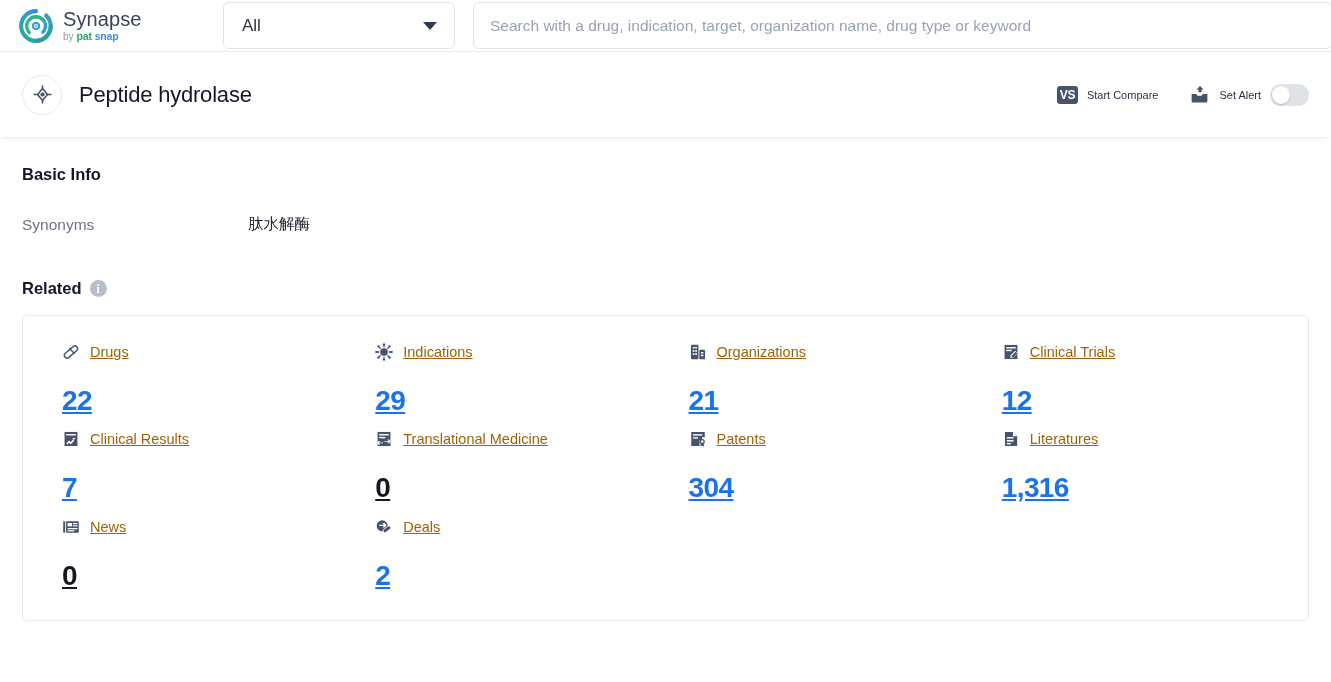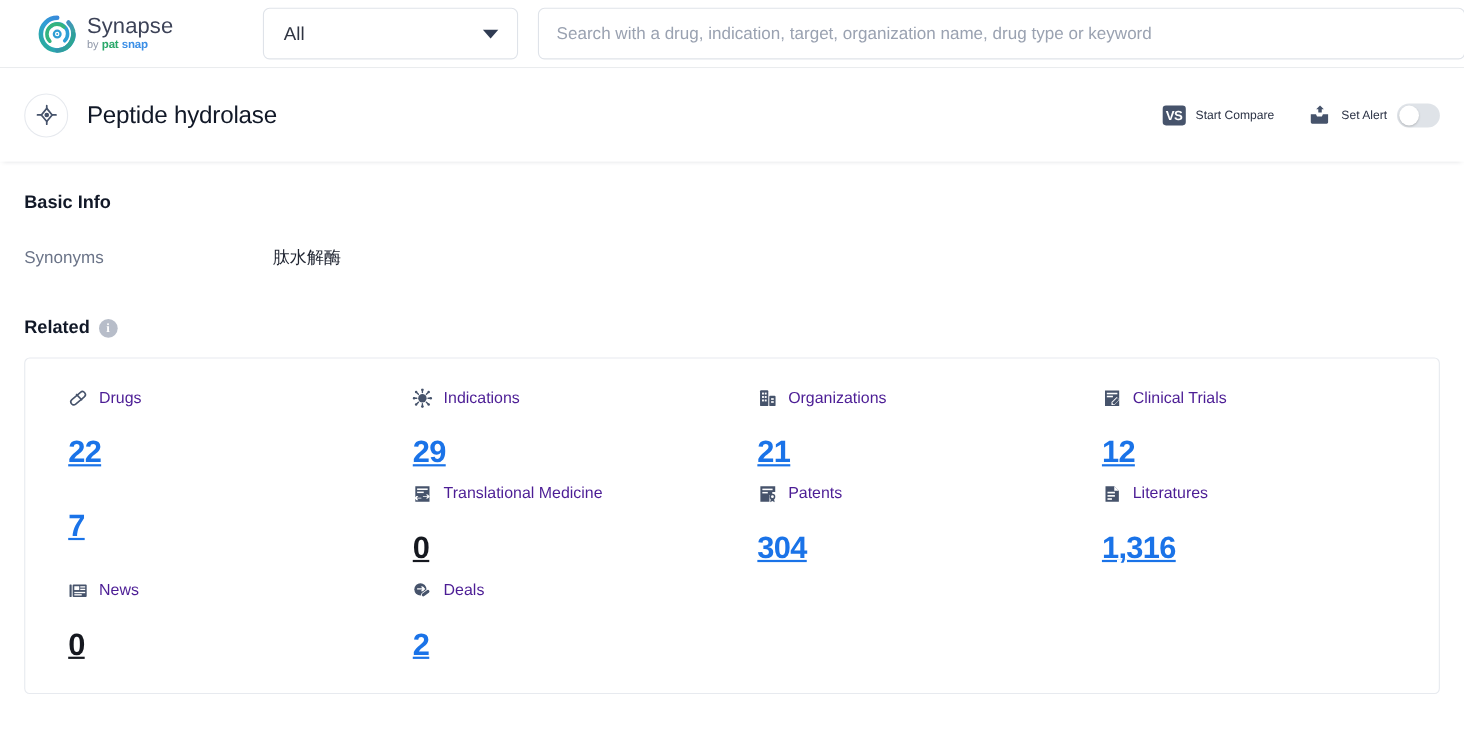--- a/index.html
+++ b/index.html
@@ -7,26 +7,26 @@
   html, body {
     width: 1331px;
     height: 682px;
     background: #ffffff;
     font-family: "Liberation Sans", sans-serif;
     overflow: hidden;
   }
 
   
   .topbar {
-    height: 62px;
+    height: 52px;
     display: flex;
     align-items: center;
     background: #ffffff;
     border-bottom: 1px solid #e8eaed;
-    padding-left: 34px;
+    padding-left: 18px;
   }
 
   .brand {
     display: flex;
     align-items: center;
     gap: 9px;
     width: 180px;
     flex: 0 0 auto;
   }
   .brand-logo { width: 36px; height: 36px; flex: 0 0 auto; }
@@ -222,22 +222,23 @@
     gap: 10px;
     height: 20px;
   }
   .stat-icon {
     width: 18px; height: 18px;
     flex: 0 0 auto;
     display: flex; align-items: center; justify-content: center;
   }
   .stat-label {
     font-size: 14.5px;
-    color: #4c1d95;
+    color: #a16207;
     white-space: nowrap;
+    text-decoration: underline;
   }
   .stat-value {
     margin-top: 24px;
     font-size: 28px;
     font-weight: bold;
     letter-spacing: -.6px;
     color: #1a73e8;
     cursor: pointer;
     line-height: 1.05;
     text-decoration: underline;
@@ -423,20 +424,33 @@
                   <path fill="#fff" d="M17.6 10.4 l3.4 3.4 l-6.3 6.3 h-3.4 v-3.4 Z"></path>
                   <path fill="#46536b" d="M18.2 11.6 l2.2 2.2 l-5.4 5.4 h-2.2 v-2.2 Z"></path>
                 </g>
               </svg>
             </span>
             <span class="stat-label">Clinical Trials</span>
           </div>
           <div class="stat-value">12</div>
         </div>
         <div class="stat">
+          <div class="stat-head">
+            <span class="stat-icon">
+              <svg viewBox="0 0 24 24" width="18" height="18">
+                <path fill="#46536b" d="M3.4 2.6 h17.2 v18.8 h-17.2 Z"></path>
+                <g fill="#fff">
+                  <rect x="5.6" y="5.4" width="12.8" height="1.9"></rect>
+                  <path d="M6 17.6 l3.4 -3.6 l2.4 1.9 l4.1 -4.4 v3.1 l-4 4.3 l-2.5 -1.9 l-2.4 2.5 Z"></path>
+                  <rect x="14.2" y="10.8" width="3.4" height="1.5"></rect>
+                </g>
+              </svg>
+            </span>
+            <span class="stat-label">Clinical Results</span>
+          </div>
           <div class="stat-value">7</div>
         </div>
         <div class="stat">
           <div class="stat-head">
             <span class="stat-icon">
               <svg viewBox="0 0 24 24" width="18" height="18">
                 <path fill="#46536b" d="M3.4 2.6 h17.2 v18.8 h-17.2 Z"></path>
                 <g fill="#fff">
                   <rect x="5.6" y="5.4" width="12.8" height="1.9"></rect>
                   <rect x="5.6" y="9.2" width="8" height="1.8"></rect>

